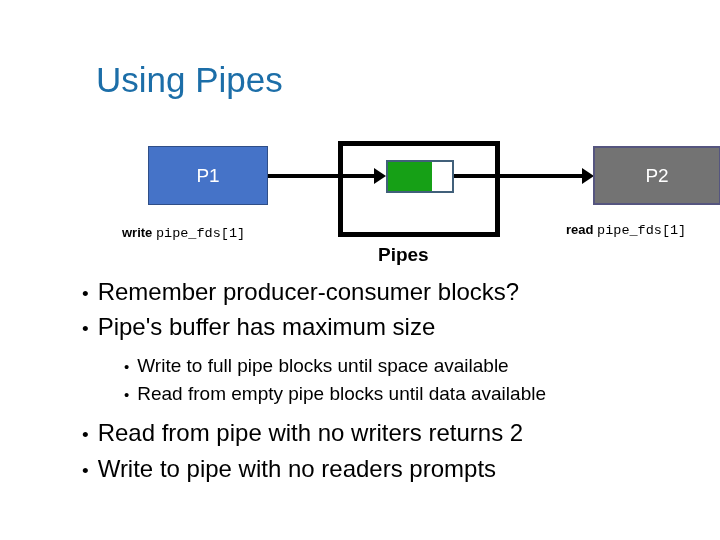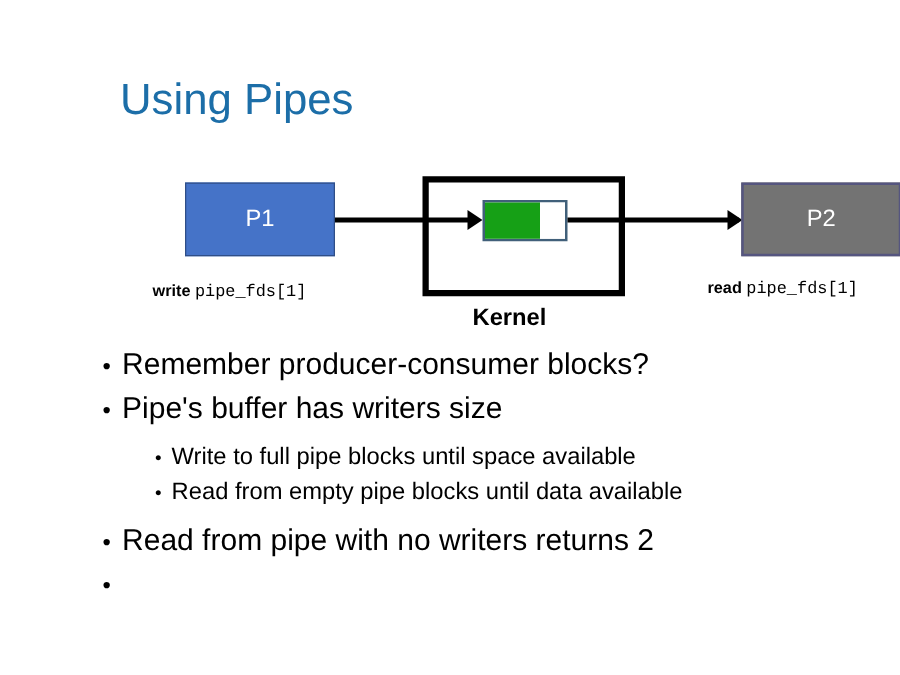--- a/index.html
+++ b/index.html
@@ -226,48 +226,49 @@
     </div>
 
     <div class="cap cap-write">
       <span class="kw">write</span><span>&nbsp;</span><span class="mono">pipe_fds[1]</span>
     </div>
 
     <div class="cap cap-read">
       <span class="kw">read</span><span>&nbsp;</span><span class="mono">pipe_fds[1]</span>
     </div>
 
-    <div class="kernel-label">Kernel</div>
+    <div class="kernel-label">Pipes</div>
   </div>
 
   <div class="bullets">
 
     <div class="bullet lvl1 b1">
       <span class="dot">•</span>
       <span>Remember producer-consumer blocks?</span>
     </div>
 
     <div class="bullet lvl1 b2">
       <span class="dot">•</span>
-      <span>Pipe's buffer has writers size</span>
+      <span>Pipe's buffer has maximum size</span>
     </div>
 
     <div class="bullet lvl2 b3">
       <span class="dot">•</span>
       <span>Write to full pipe blocks until space available</span>
     </div>
 
     <div class="bullet lvl2 b4">
       <span class="dot">•</span>
       <span>Read from empty pipe blocks until data available</span>
     </div>
 
     <div class="bullet lvl1 b5">
       <span class="dot">•</span>
       <span>Read from pipe with no writers returns 2</span>
     </div>
 
     <div class="bullet lvl1 b6">
       <span class="dot">•</span>
+      <span>Write to pipe with no readers prompts </span>
     </div>
 
   </div>
 </div>
 
 </body></html>

